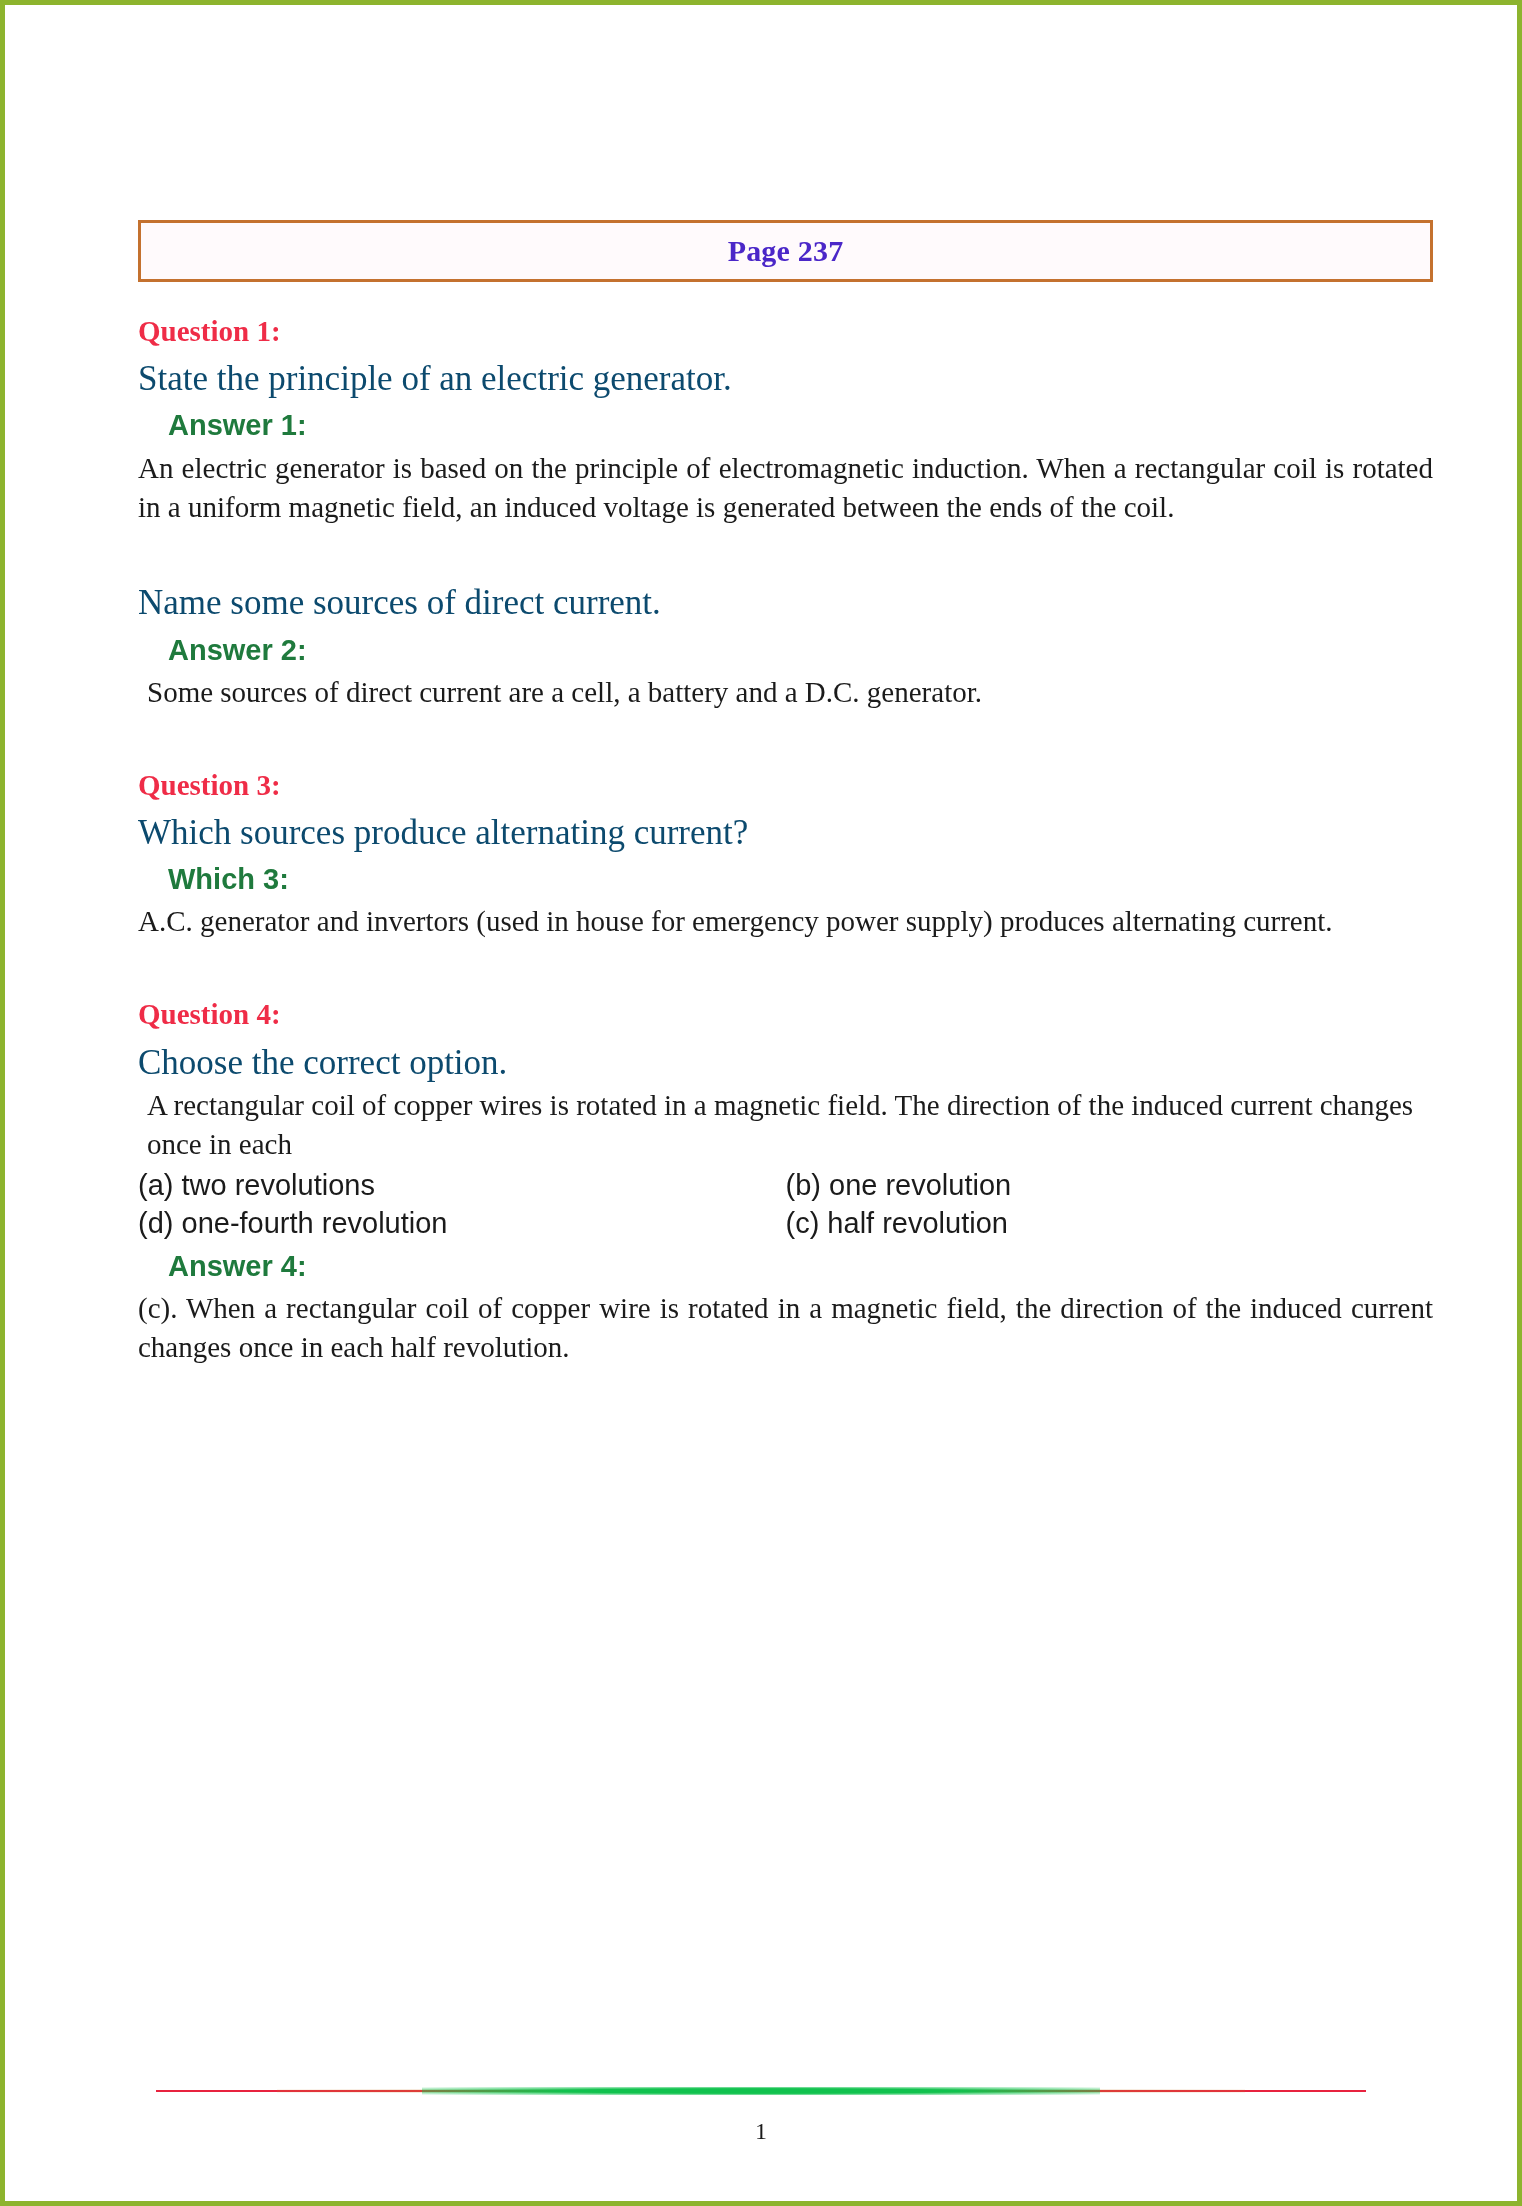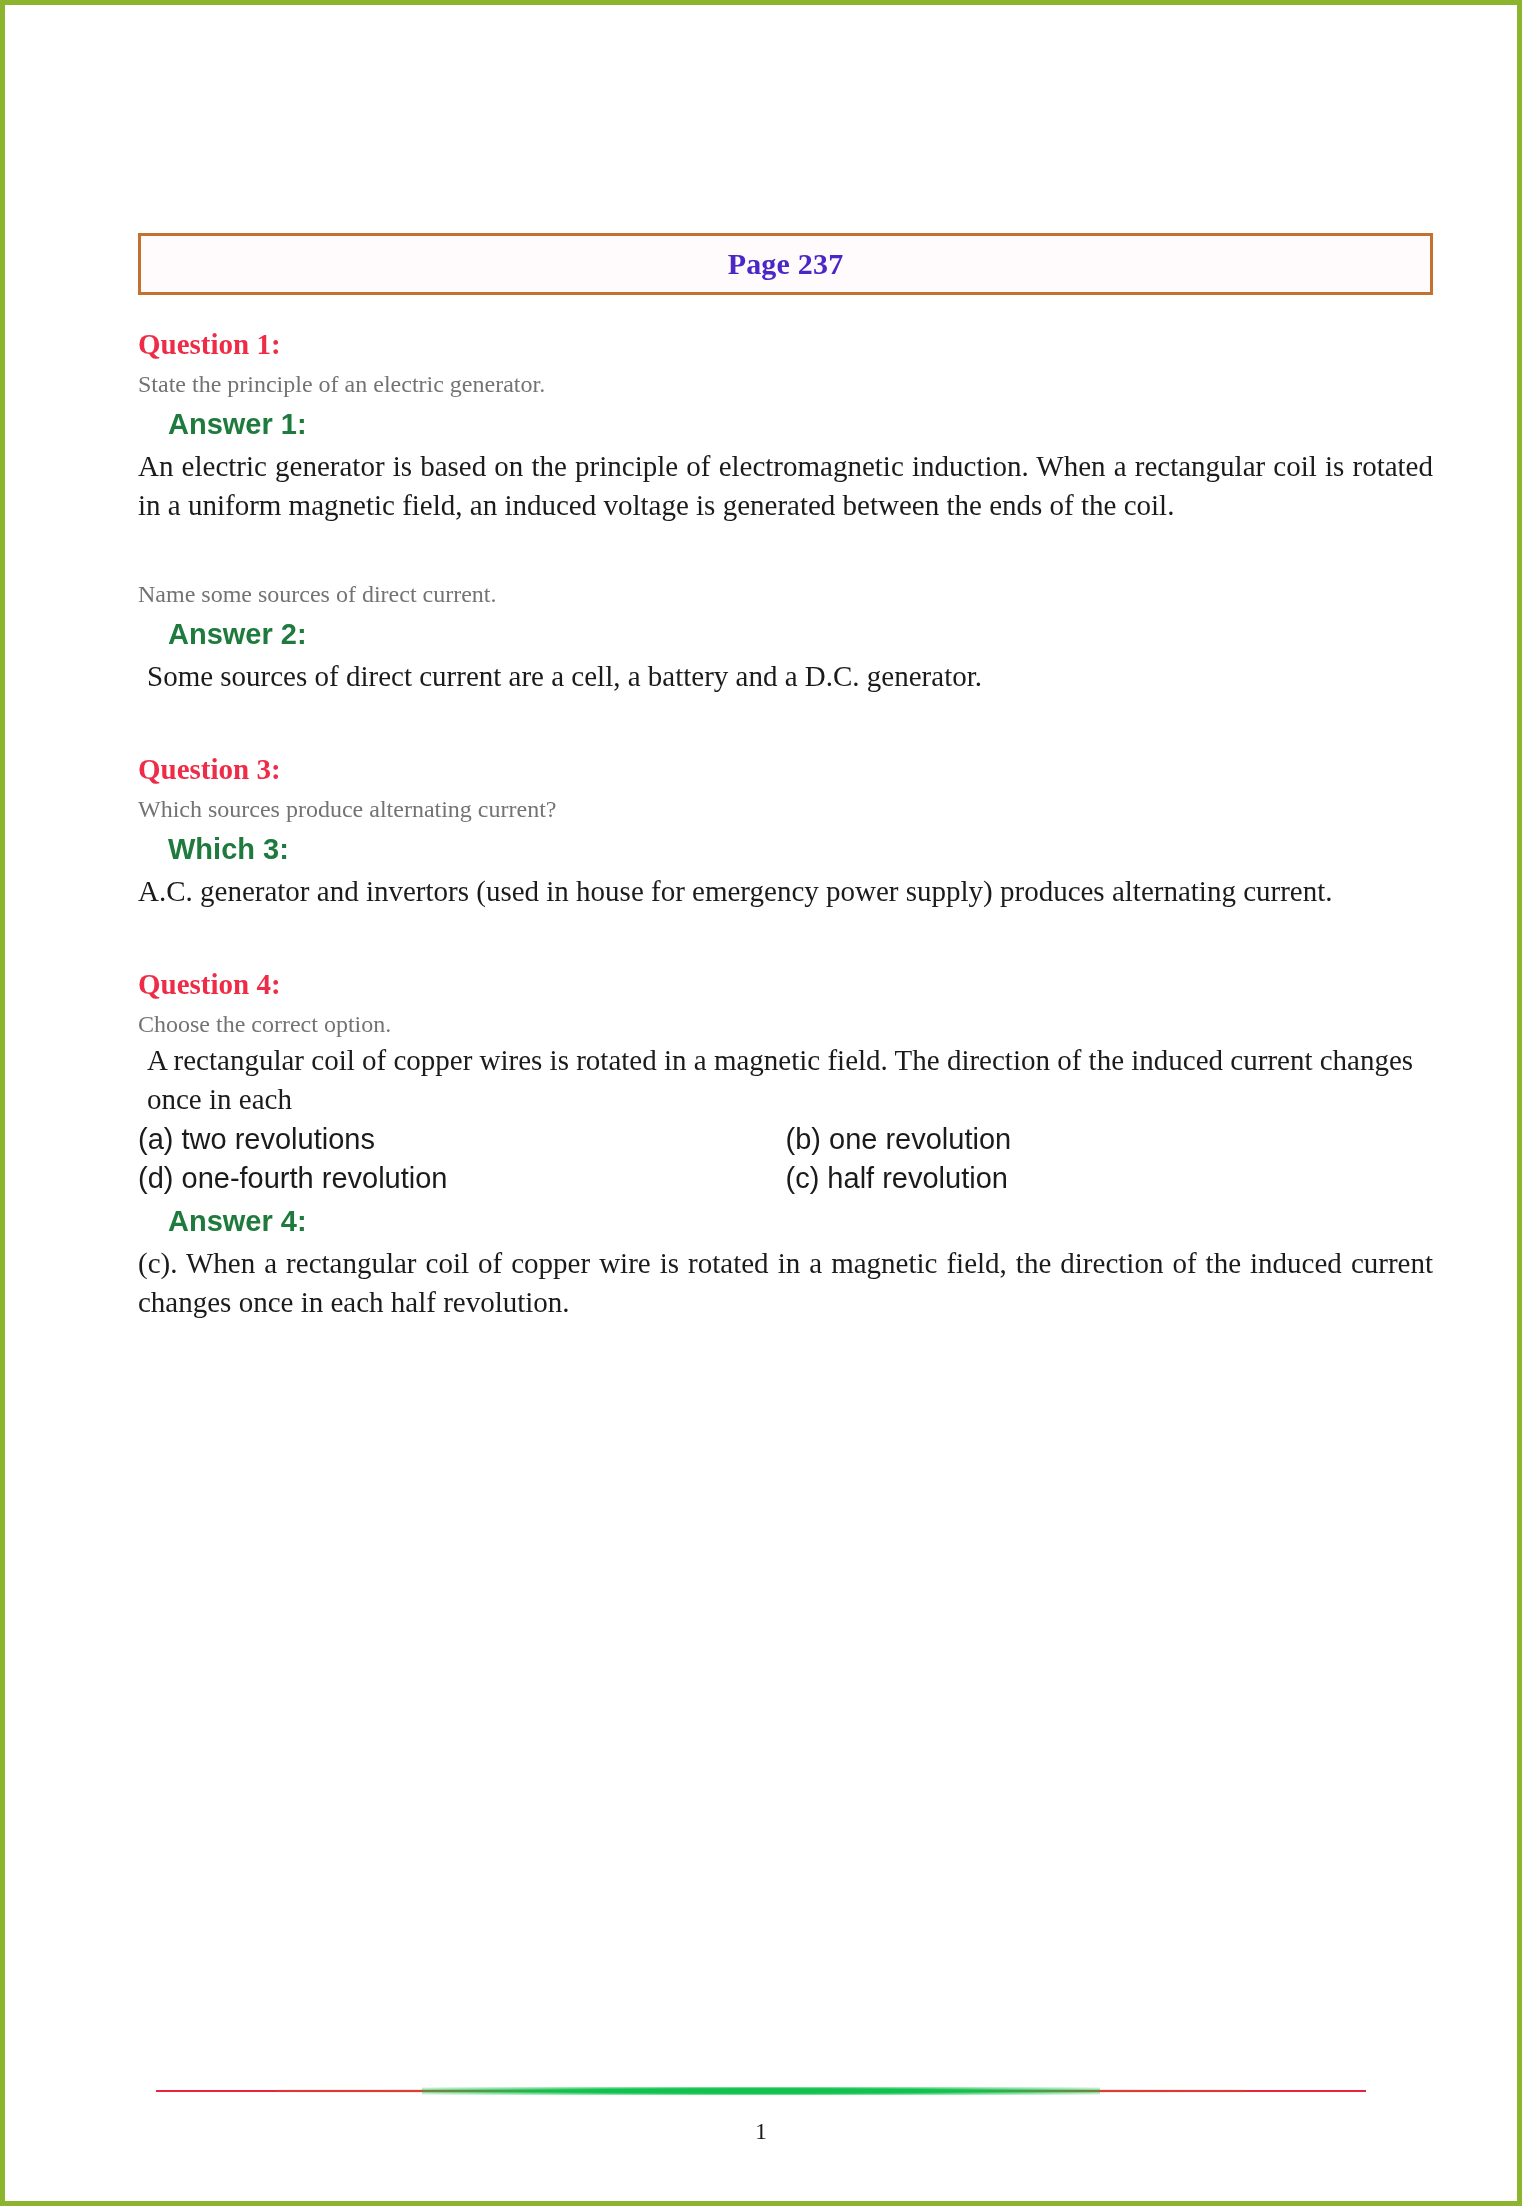--- a/index.html
+++ b/index.html
@@ -28,21 +28,21 @@
     top: 0;
     right: 0;
     bottom: 0;
     padding: 0;
   }
 
   
   .content {
     position: absolute;
     left: 133px;
-    top: 228px;
+    top: 215px;
     width: 1295px;
   }
 
   
   .header-box {
     box-sizing: border-box;
     width: 1295px;
     border: 3px solid #c4712f;
     background: #fffafc;
     height: 62px;
@@ -68,22 +68,22 @@
   .q-label {
     color: #ef2c47;
     font-weight: bold;
     font-size: 29px;
     line-height: 1.32;
     margin-bottom: 6px;
     font-family: "Liberation Serif", "DejaVu Serif", serif;
   }
 
   .q-text {
-    color: #737373;
-    font-size: 24px;
+    color: #0c4a6e;
+    font-size: 35px;
     line-height: 1.32;
     font-family: "Liberation Serif", "DejaVu Serif", serif;
   }
 
   .a-label {
     color: #1f7a3d;
     font-weight: bold;
     font-size: 29px;
     line-height: 1.32;
     margin-top: 4px;

